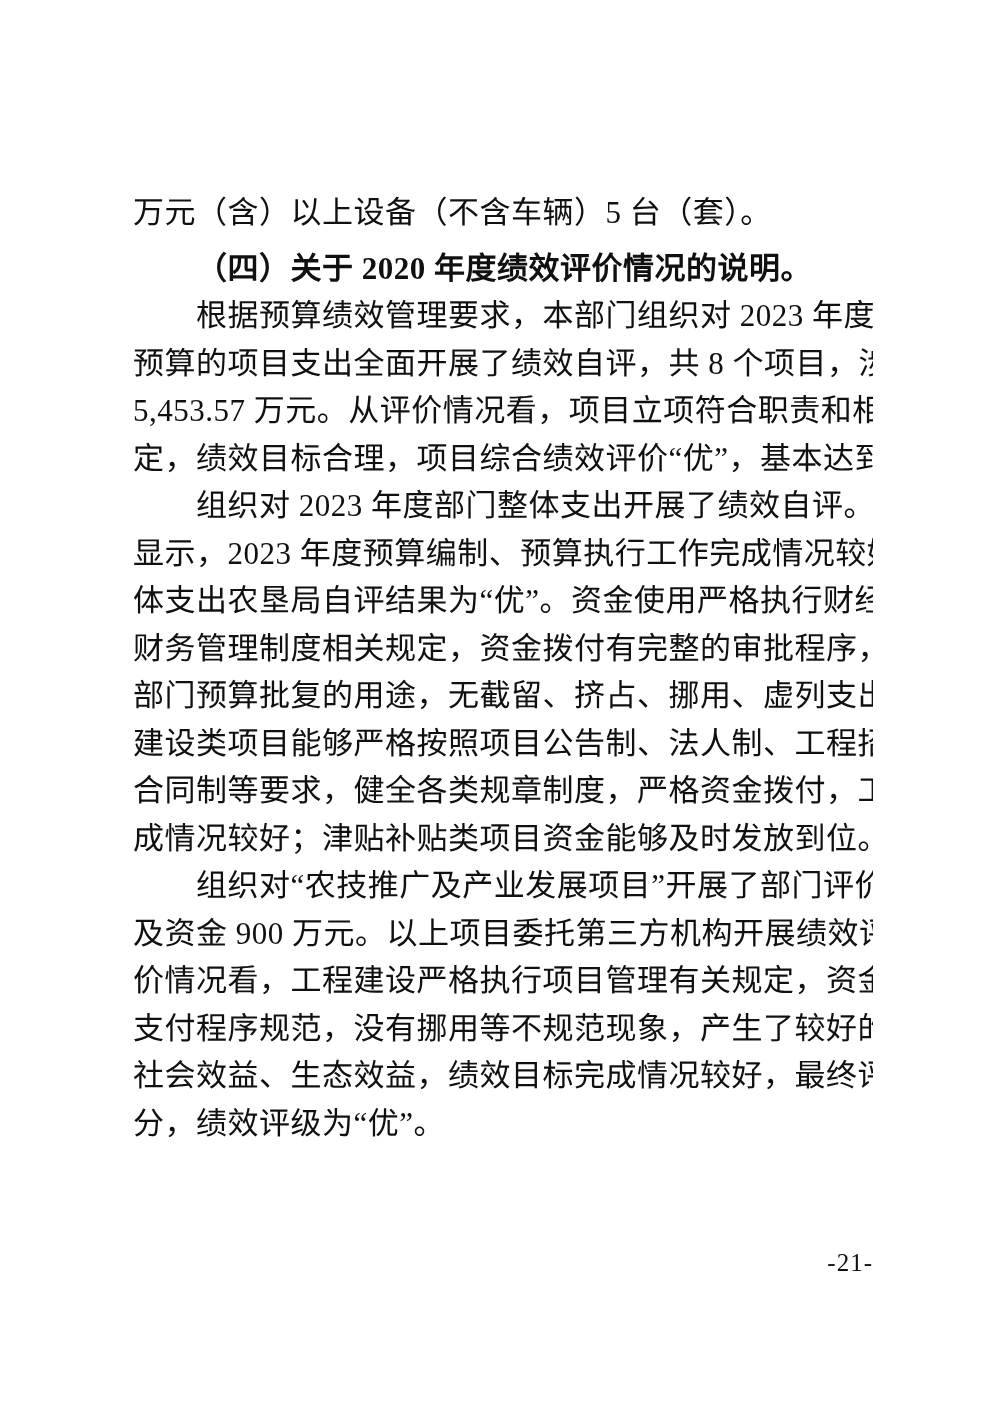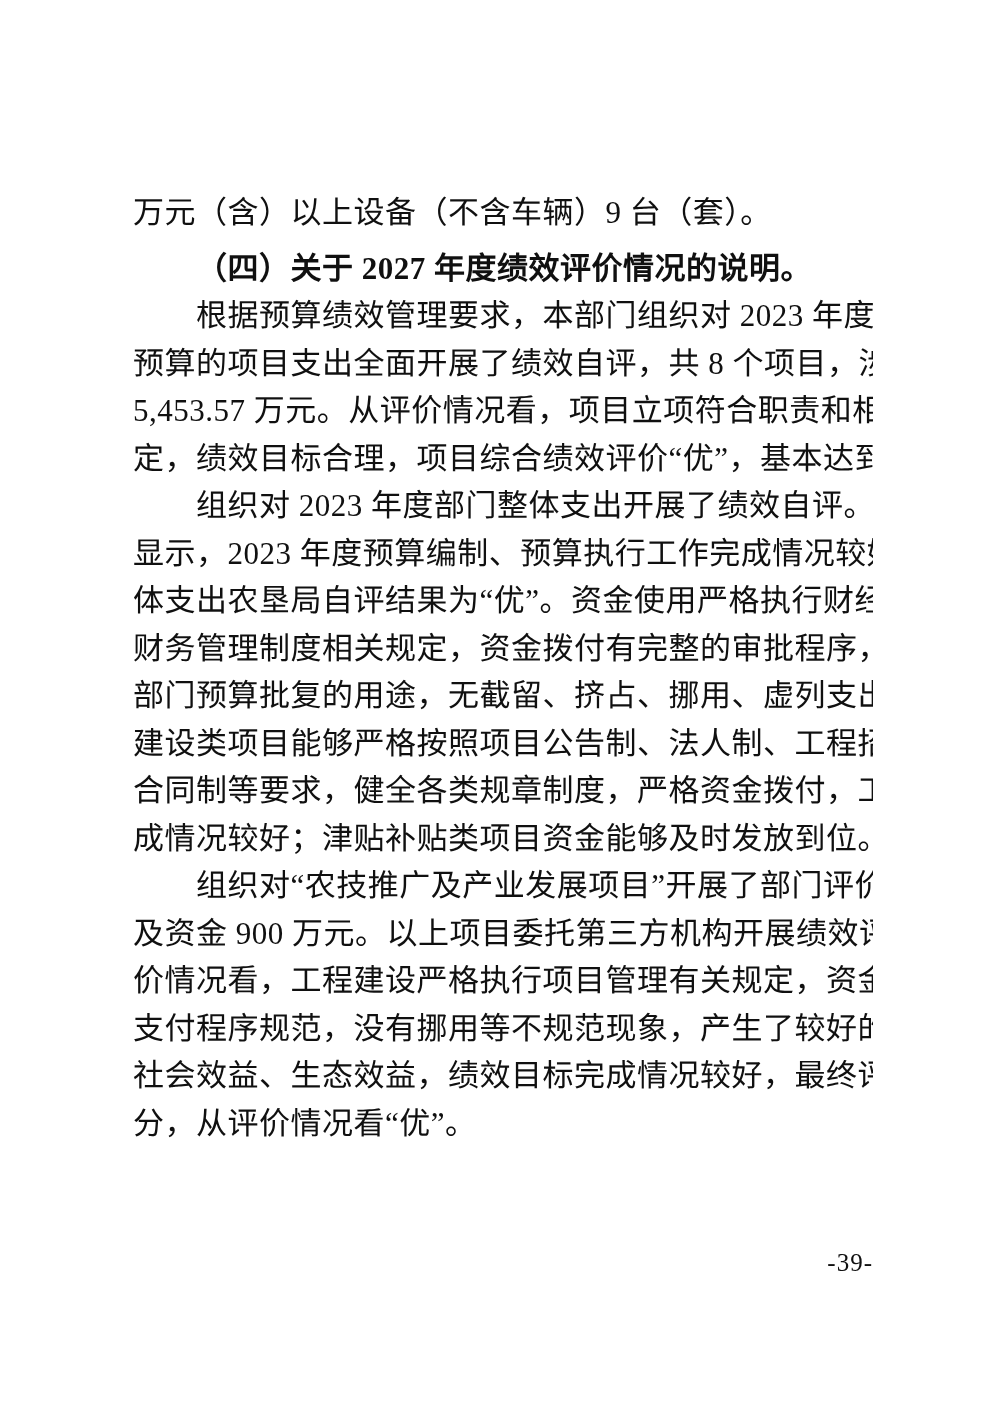--- a/index.html
+++ b/index.html
@@ -57,24 +57,24 @@
     line-height: 30px;
     letter-spacing: 1px;
   }
 </style>
 </head>
 <body>
 
 <div class="page">
   <div class="text-area" id="text-area">
       <div class="block paragraph">
-        <div class="line last">万元（含）以上设备（不含车辆）9 台（套）。</div>
+        <div class="line last">万元（含）以上设备（不含车辆）5 台（套）。</div>
       </div>
       <div class="block heading2">
-        <div class="line last indent">（四）关于 2027 年度绩效评价情况的说明。</div>
+        <div class="line last indent">（四）关于 2020 年度绩效评价情况的说明。</div>
       </div>
       <div class="block paragraph">
         <div class="line indent">根据预算绩效管理要求，本部门组织对 2023 年度纳入部门</div>
         <div class="line">预算的项目支出全面开展了绩效自评，共 8 个项目，涉及资金</div>
         <div class="line">5,453.57 万元。从评价情况看，项目立项符合职责和相关管理规</div>
         <div class="line">定，绩效目标合理，项目综合绩效评价“优”，基本达到年初设</div>
       </div>
       <div class="block paragraph">
         <div class="line indent">组织对 2023 年度部门整体支出开展了绩效自评。评价结果</div>
         <div class="line">显示，2023 年度预算编制、预算执行工作完成情况较好，部门整</div>
@@ -84,17 +84,17 @@
         <div class="line">建设类项目能够严格按照项目公告制、法人制、工程招投标制、</div>
         <div class="line">合同制等要求，健全各类规章制度，严格资金拨付，工程项目完</div>
         <div class="line last">成情况较好；津贴补贴类项目资金能够及时发放到位。</div>
       </div>
       <div class="block paragraph">
         <div class="line indent">组织对“农技推广及产业发展项目”开展了部门评价，共涉</div>
         <div class="line">及资金 900 万元。以上项目委托第三方机构开展绩效评价。从评</div>
         <div class="line">价情况看，工程建设严格执行项目管理有关规定，资金到位及时，</div>
         <div class="line">支付程序规范，没有挪用等不规范现象，产生了较好的经济效益、</div>
         <div class="line">社会效益、生态效益，绩效目标完成情况较好，最终评分为 97.22</div>
-        <div class="line last">分，从评价情况看“优”。</div>
+        <div class="line last">分，绩效评级为“优”。</div>
       </div>
     </div>
-  <div class="page-number">-39-</div>
+  <div class="page-number">-21-</div>
 </div>
 
 </body></html>

